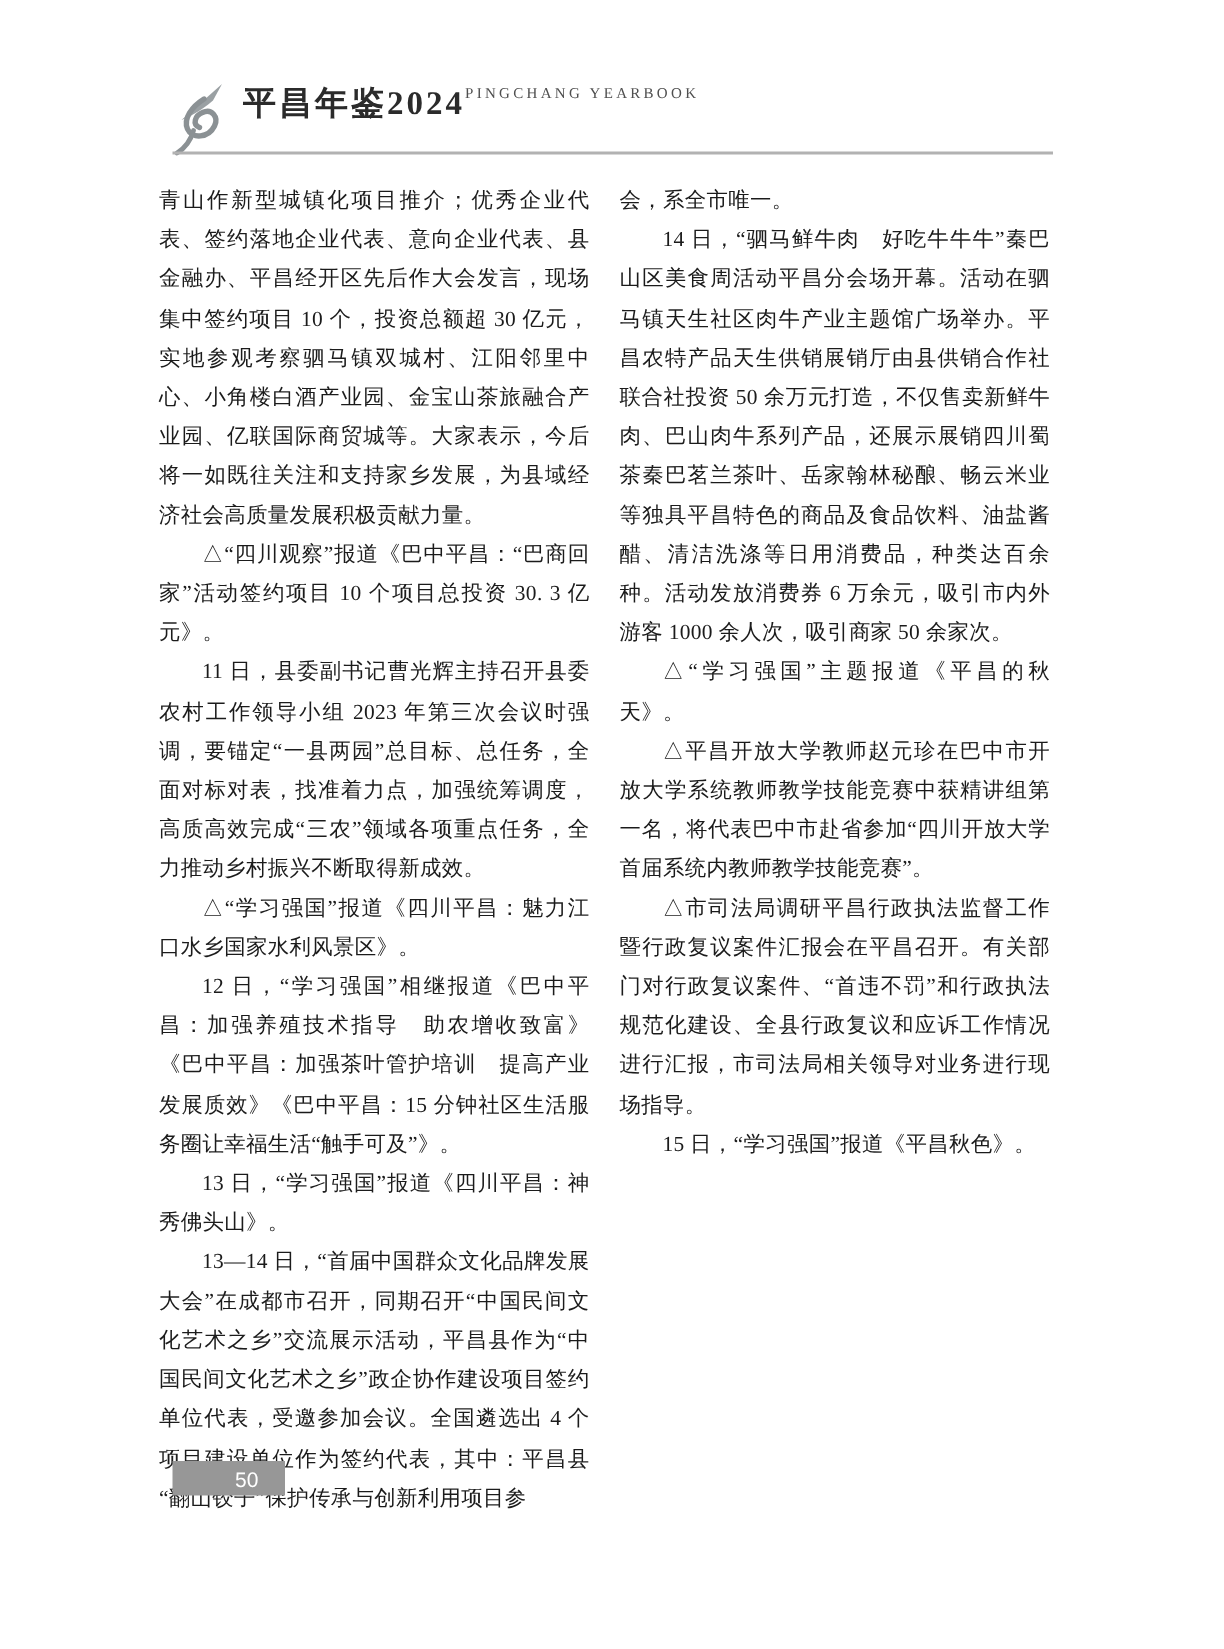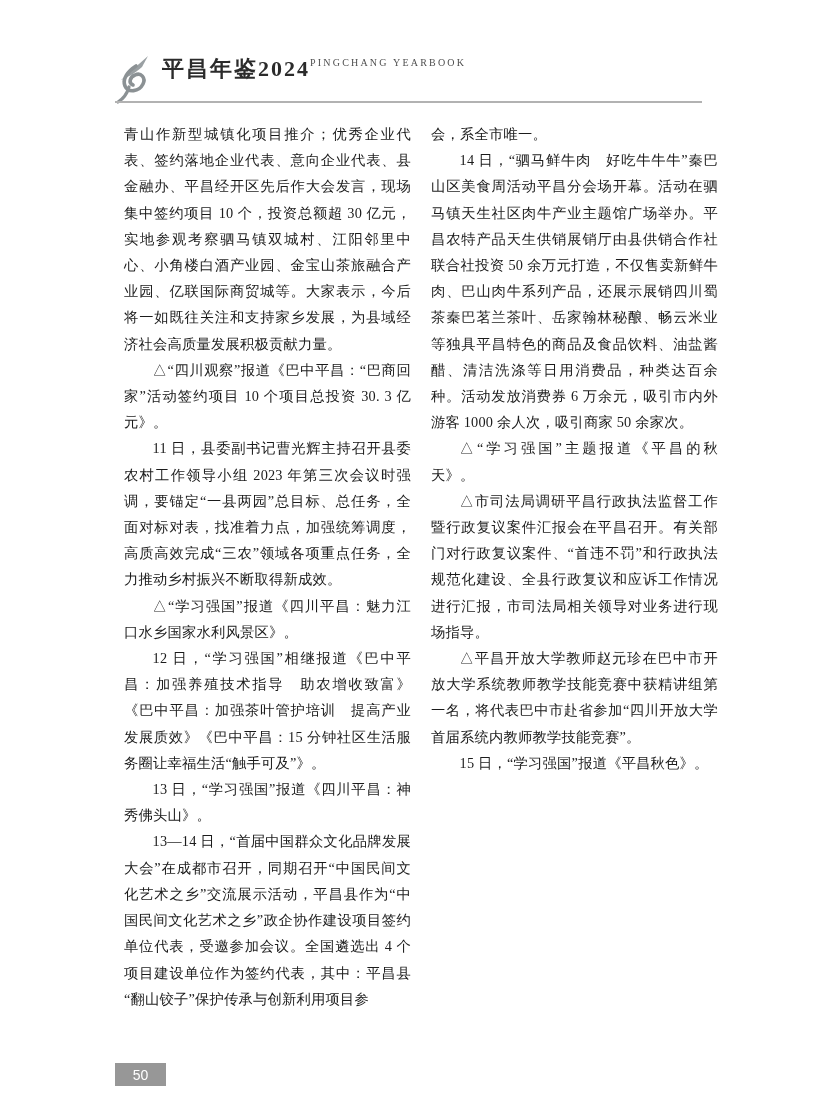--- a/index.html
+++ b/index.html
@@ -51,21 +51,21 @@
     position: absolute;
     left: 115px;
     top: 101px;
     width: 587px;
     height: 2px;
     background: #b2b2b2;
   }
   
   .content {
     position: absolute;
-    left: 124px;
+    left: 106px;
     top: 121px;
     width: 594px;
     display: flex;
     column-gap: 20px;
   }
   .column {
     width: 287px;
     font-size: 14.3px;
     line-height: 26.2px;
     color: #1b1b1b;
@@ -76,30 +76,31 @@
     margin: 0;
     padding: 0;
   }
   .column p.para.indent {
     text-indent: 2em;
   }
   
   .page-badge {
     position: absolute;
     left: 115px;
-    top: 1063px;
+    top: 974px;
     width: 51px;
     height: 23px;
     background: #979797;
     color: #ffffff;
     font-family: "Liberation Sans", sans-serif;
     font-size: 14px;
     display: flex;
     align-items: center;
     justify-content: center;
+    padding-left: 24px;
   }
 </style>
 </head>
 <body>
 
 <div class="page">
 
   <div class="header">
     <svg class="logo-mark" viewBox="0 0 42 50" xmlns="http://www.w3.org/2000/svg" aria-hidden="true">
       <path d="M36 2 C28 9 19 17 9 26 C14 24 22 20 30 13 Z" fill="#9aa0a3"></path>
@@ -121,22 +122,22 @@
         <p class="para indent">11 日，县委副书记曹光辉主持召开县委农村工作领导小组 2023 年第三次会议时强调，要锚定“一县两园”总目标、总任务，全面对标对表，找准着力点，加强统筹调度，高质高效完成“三农”领域各项重点任务，全力推动乡村振兴不断取得新成效。</p>
         <p class="para indent">△“学习强国”报道《四川平昌：魅力江口水乡国家水利风景区》。</p>
         <p class="para indent">12 日，“学习强国”相继报道《巴中平昌：加强养殖技术指导　助农增收致富》《巴中平昌：加强茶叶管护培训　提高产业发展质效》《巴中平昌：15 分钟社区生活服务圈让幸福生活“触手可及”》。</p>
         <p class="para indent">13 日，“学习强国”报道《四川平昌：神秀佛头山》。</p>
         <p class="para indent">13—14 日，“首届中国群众文化品牌发展大会”在成都市召开，同期召开“中国民间文化艺术之乡”交流展示活动，平昌县作为“中国民间文化艺术之乡”政企协作建设项目签约单位代表，受邀参加会议。全国遴选出 4 个项目建设单位作为签约代表，其中：平昌县“翻山铰子”保护传承与创新利用项目参</p>
       </div>
     <div class="column">
         <p class="para">会，系全市唯一。</p>
         <p class="para indent">14 日，“驷马鲜牛肉　好吃牛牛牛”秦巴山区美食周活动平昌分会场开幕。活动在驷马镇天生社区肉牛产业主题馆广场举办。平昌农特产品天生供销展销厅由县供销合作社联合社投资 50 余万元打造，不仅售卖新鲜牛肉、巴山肉牛系列产品，还展示展销四川蜀茶秦巴茗兰茶叶、岳家翰林秘酿、畅云米业等独具平昌特色的商品及食品饮料、油盐酱醋、清洁洗涤等日用消费品，种类达百余种。活动发放消费券 6 万余元，吸引市内外游客 1000 余人次，吸引商家 50 余家次。</p>
         <p class="para indent">△“学习强国”主题报道《平昌的秋天》。</p>
+        <p class="para indent">△平昌开放大学教师赵元珍在巴中市开放大学系统教师教学技能竞赛中获精讲组第一名，将代表巴中市赴省参加“四川开放大学首届系统内教师教学技能竞赛”。</p>
         <p class="para indent">△市司法局调研平昌行政执法监督工作暨行政复议案件汇报会在平昌召开。有关部门对行政复议案件、“首违不罚”和行政执法规范化建设、全县行政复议和应诉工作情况进行汇报，市司法局相关领导对业务进行现场指导。</p>
-        <p class="para indent">△平昌开放大学教师赵元珍在巴中市开放大学系统教师教学技能竞赛中获精讲组第一名，将代表巴中市赴省参加“四川开放大学首届系统内教师教学技能竞赛”。</p>
         <p class="para indent">15 日，“学习强国”报道《平昌秋色》。</p>
       </div>
   </div>
 
   <div class="page-badge">
     <span>50</span>
   </div>
 
 </div>
 

